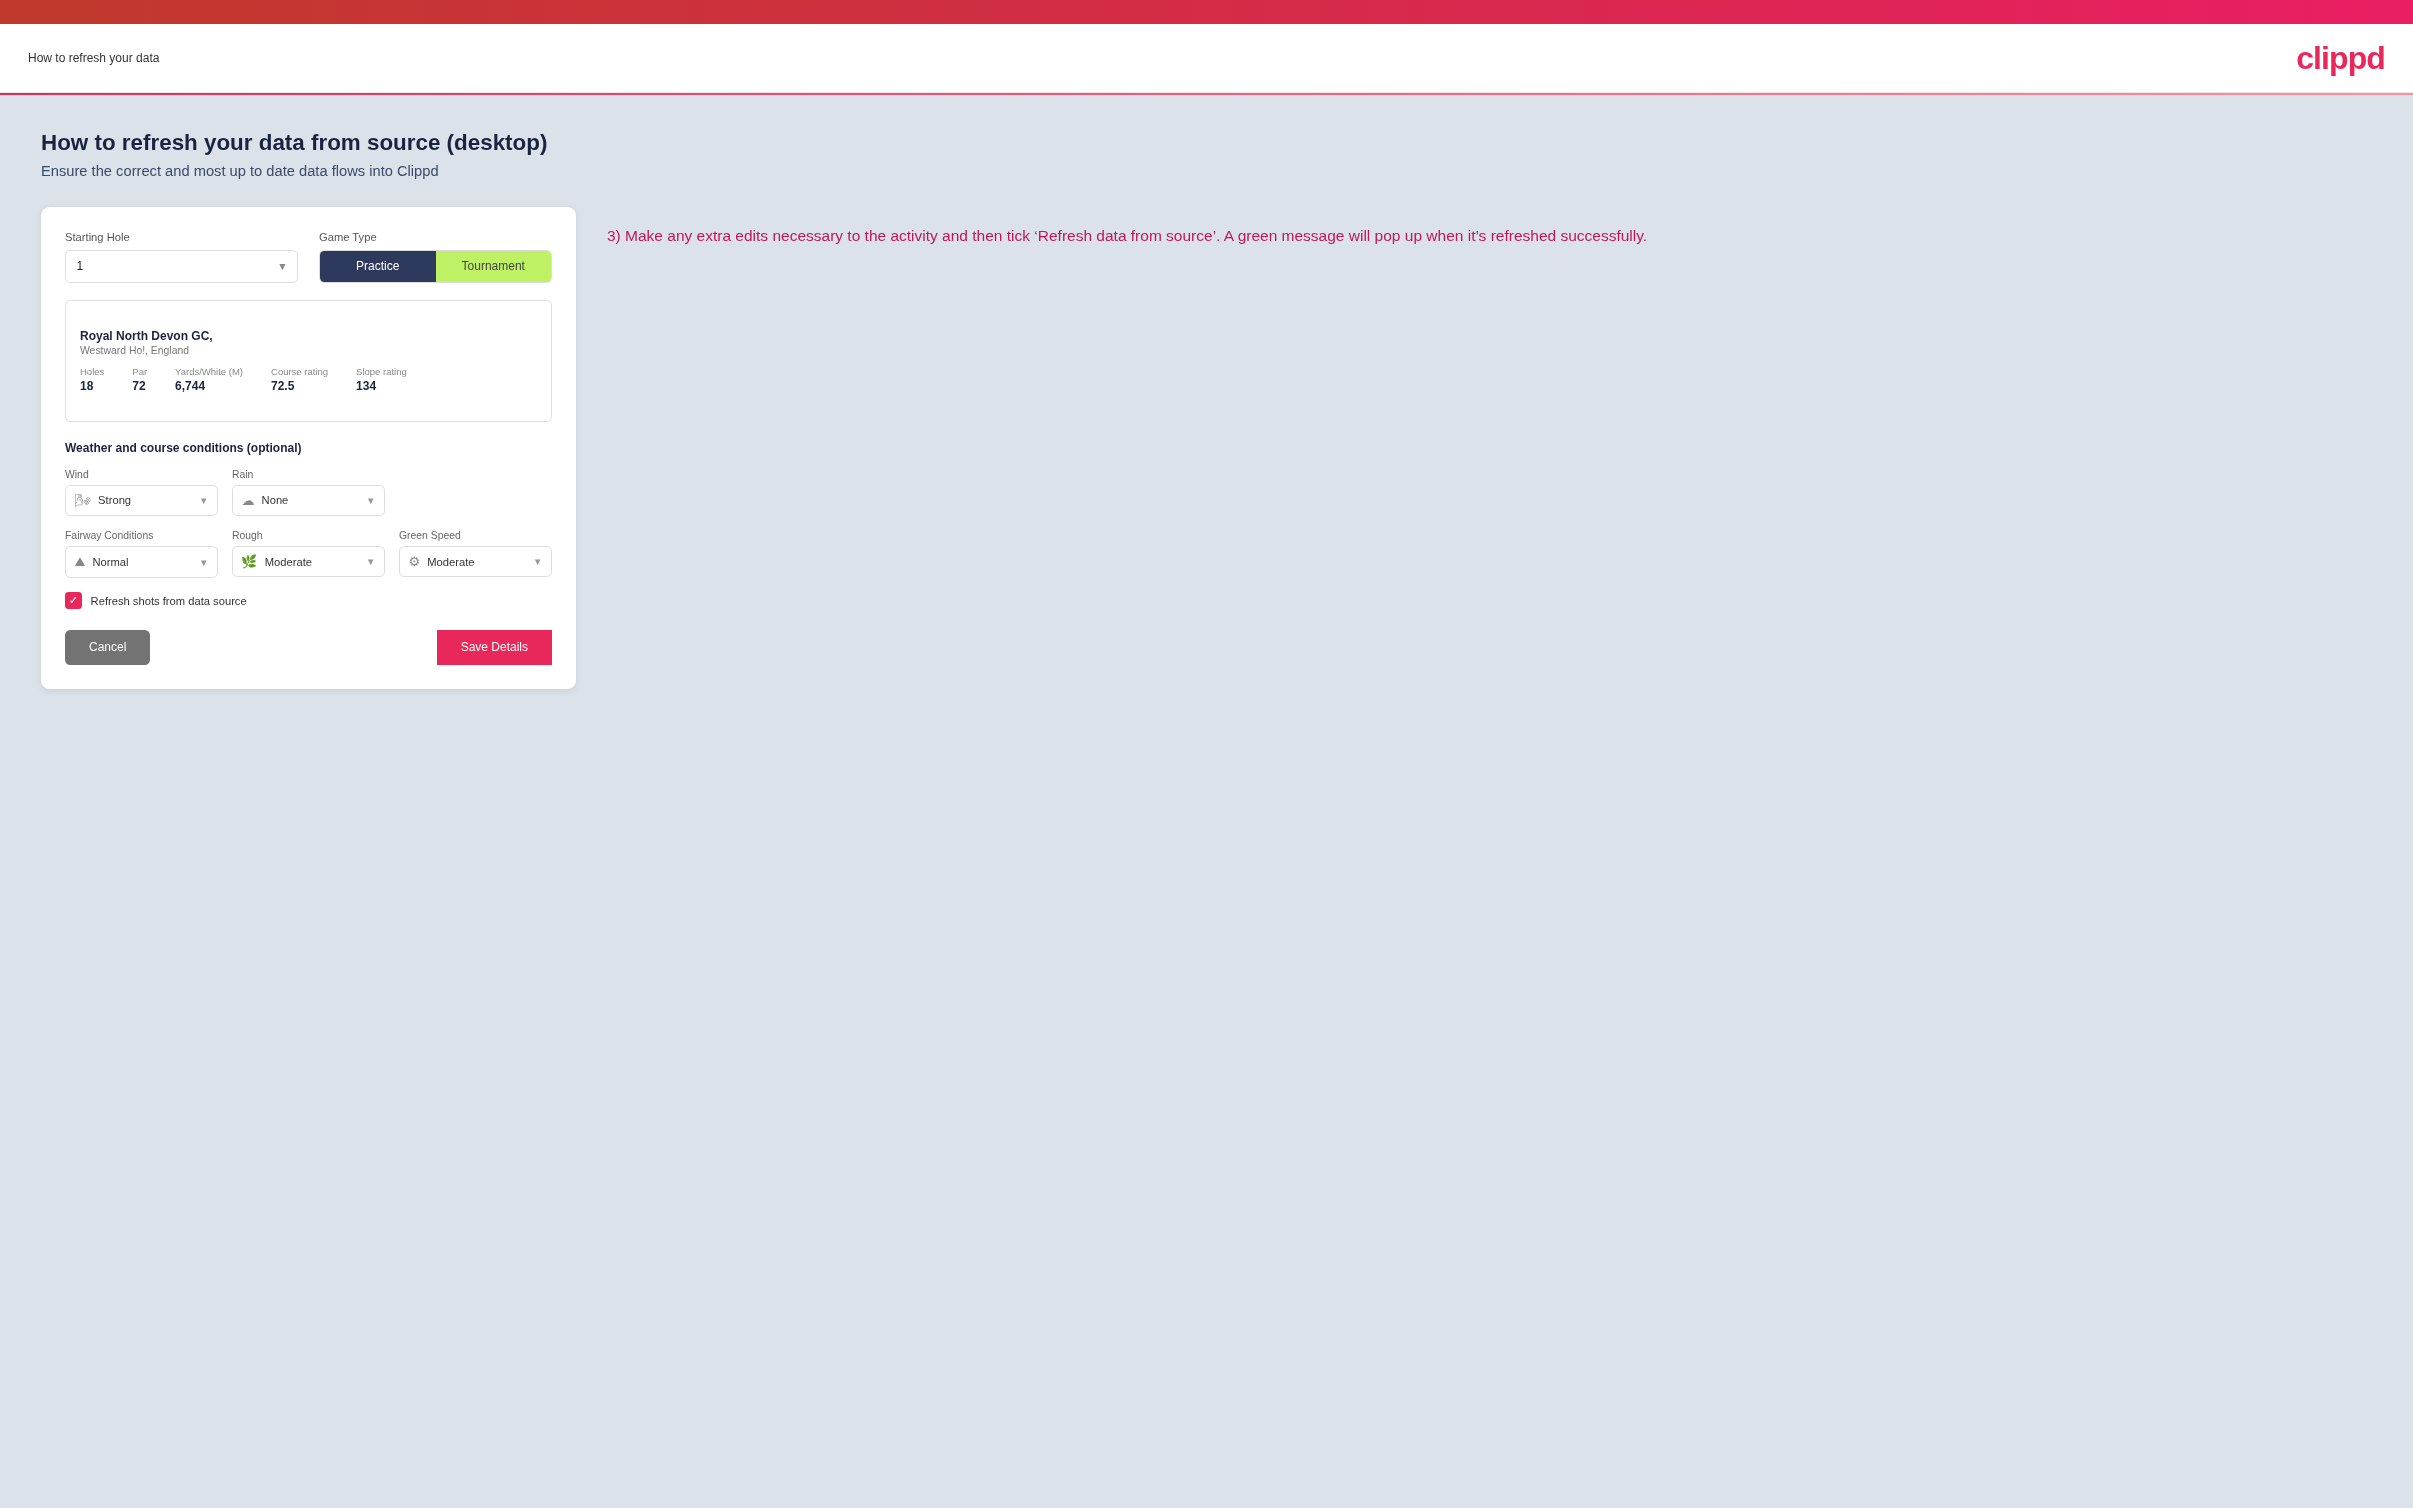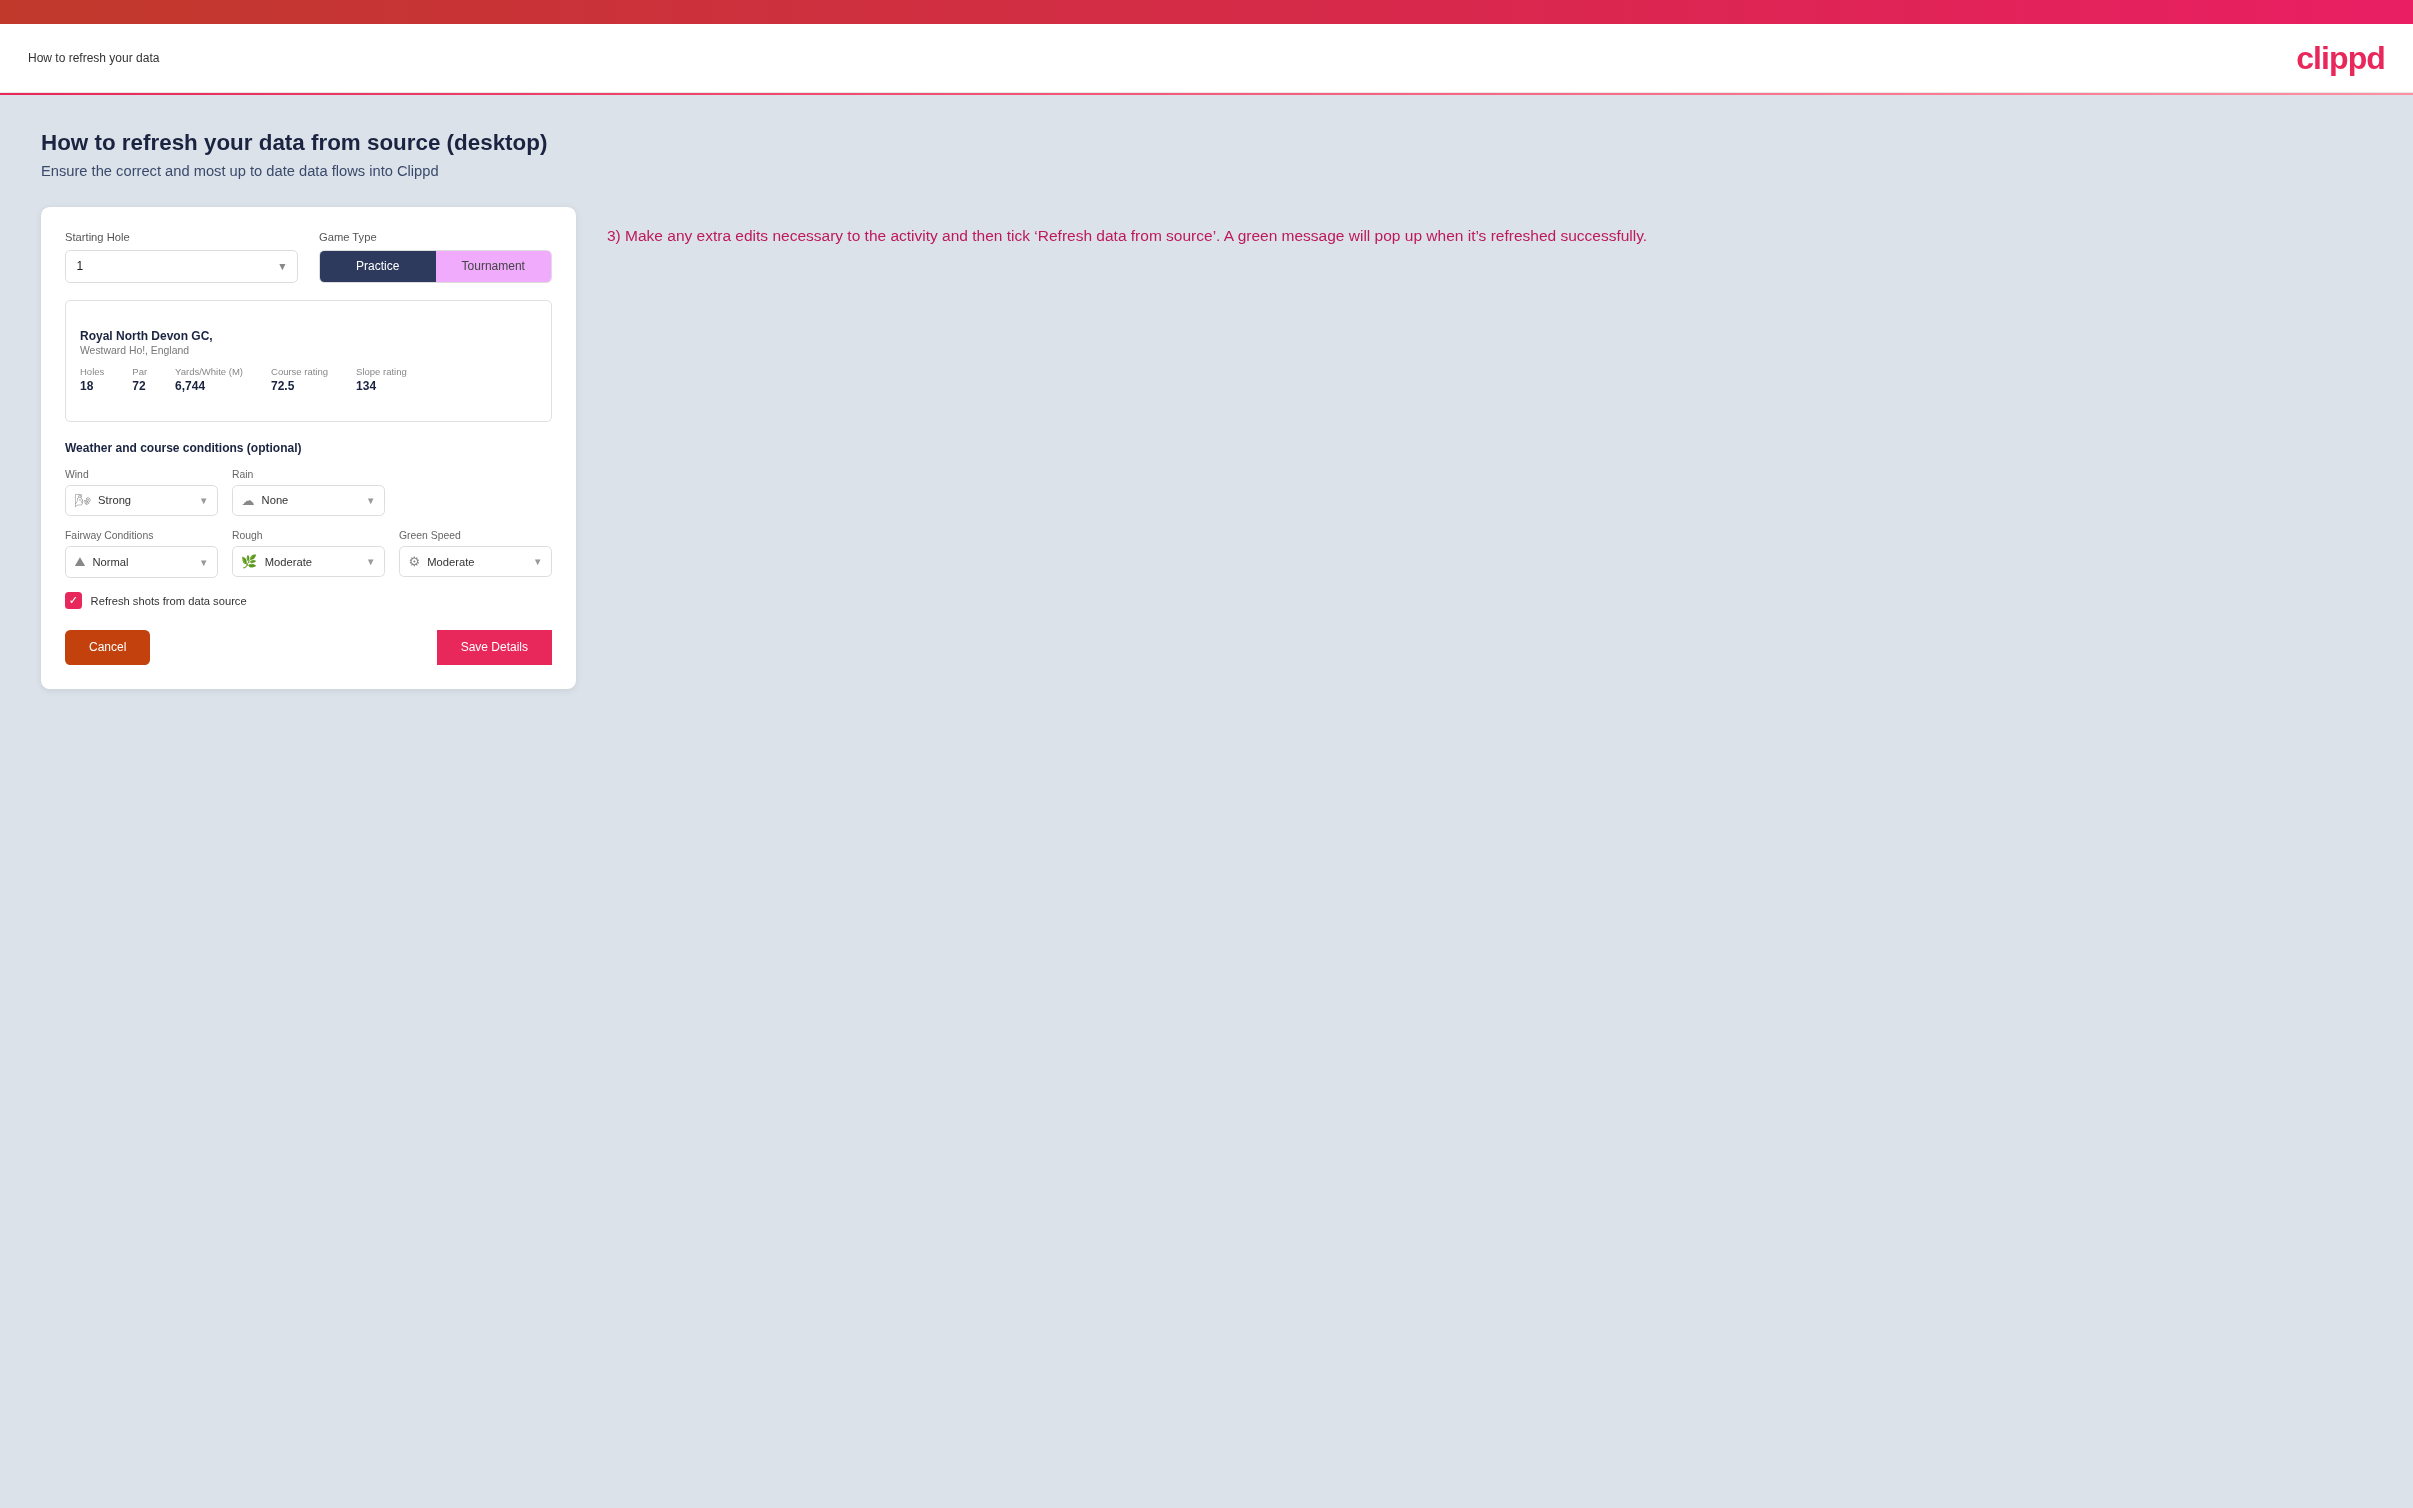--- a/index.html
+++ b/index.html
@@ -115,21 +115,21 @@
       display: flex;
       border-radius: 5.2px;
       overflow: hidden;
       border: 0.9px solid #ddd;
     }
 
     .toggle-btn {
       flex: 1;
       padding: 8.6px;
       border: none;
-      background: #f0abfc;
+      background: #bef264;
       font-size: 12px;
       cursor: pointer;
       color: #444;
     }
 
     .toggle-btn.active {
       background: #2d3a5e;
       color: #fff;
     }
 
@@ -257,21 +257,21 @@
       color: #333;
     }
 
     .action-row {
       display: flex;
       justify-content: space-between;
       align-items: center;
     }
 
     .btn-cancel {
-      background: #c2410c;
+      background: #737373;
       color: #fff;
       border: none;
       border-radius: 5.2px;
       padding: 10.4px 24px;
       font-size: 12px;
       cursor: pointer;
     }
 
     .btn-save {
       background: #e8285a;

